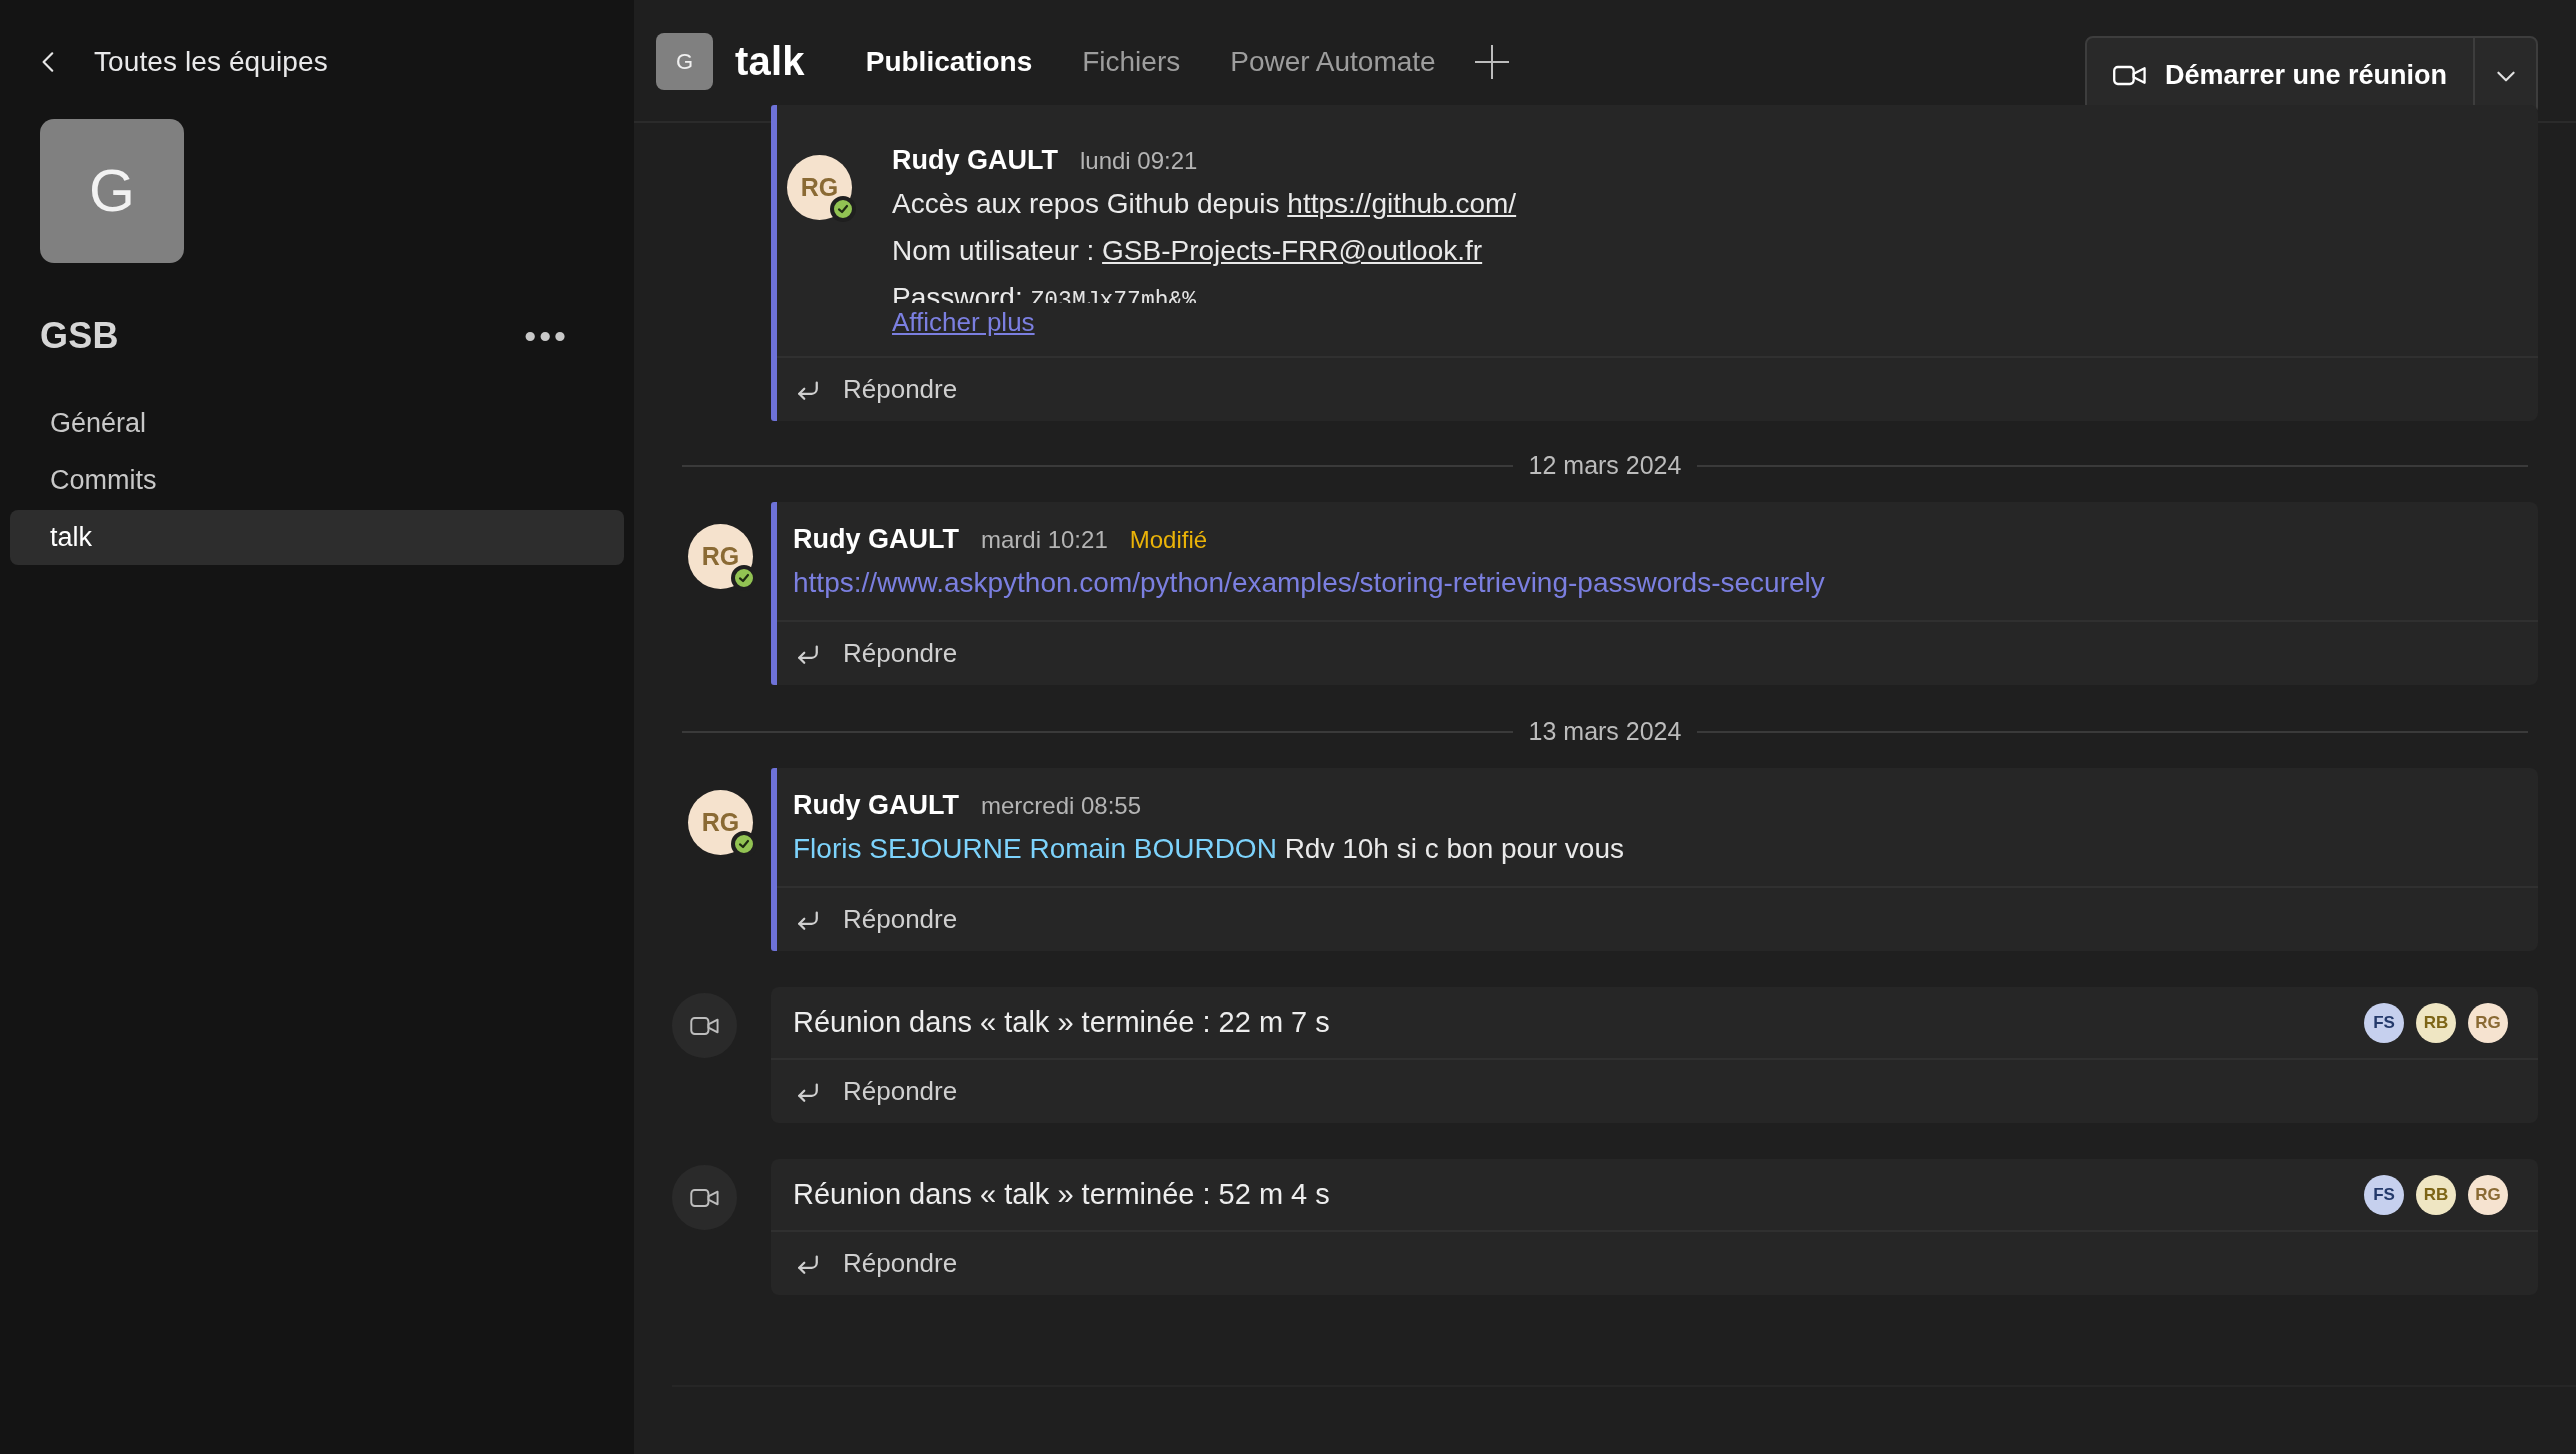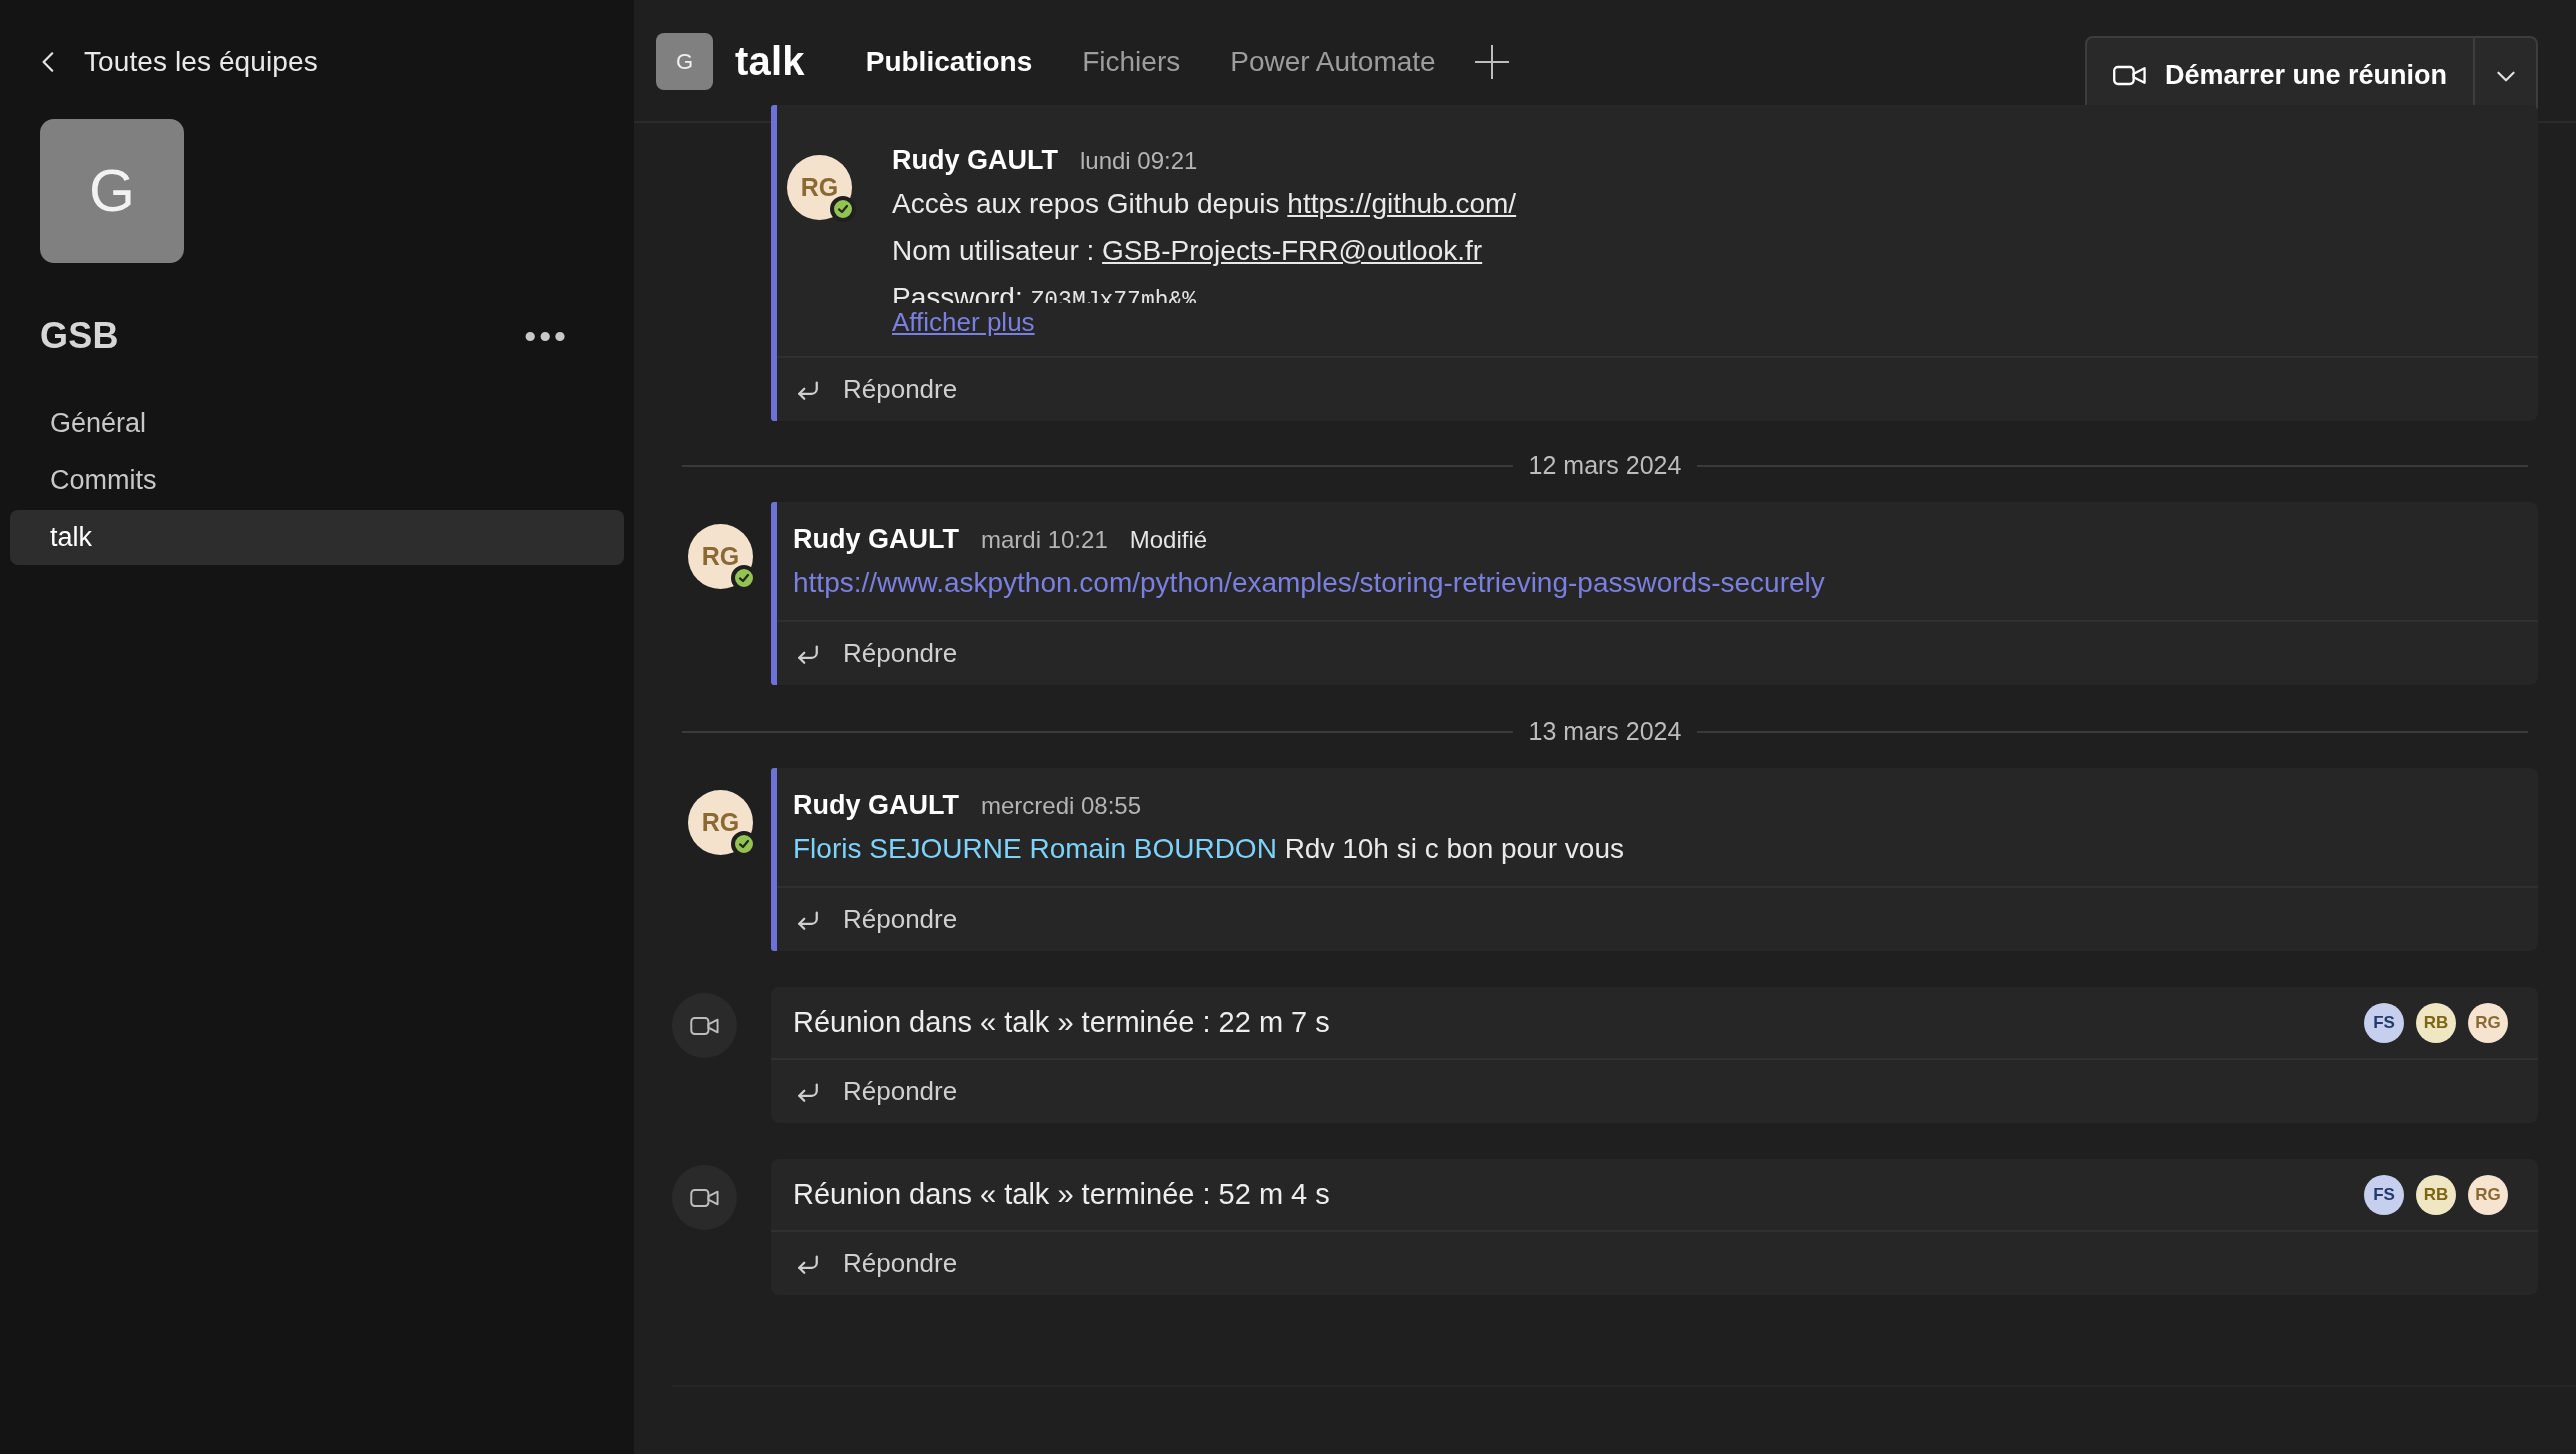--- a/index.html
+++ b/index.html
@@ -13,21 +13,21 @@
 
   
   .sidebar {
     width: 634px; height: 1454px;
     background: #141414;
     flex: 0 0 634px;
     position: relative;
   }
   .back-row {
     display: flex; align-items: center;
-    gap: 22px;
+    gap: 32px;
     padding: 62px 0 0 36px;
     height: 59px;
   }
   .chev-back { width: 26px; height: 26px; display:block; }
   .back-label { font-size: 28px; color: #e9e9ea; letter-spacing: 0.1px; }
 
   .team-avatar-big {
     position: absolute; left: 40px; top: 119px;
     width: 144px; height: 144px;
     background: #808080; border-radius: 14px;
@@ -119,21 +119,21 @@
     margin-left: 99px;
   }
   .msg-card .accent {
     position: absolute; left: 0; top: 0; bottom: 0; width: 6px;
     background: #6e72d8; border-radius: 3px 0 0 3px;
   }
   .msg-body { padding: 22px 0 18px 71px; }
   .msg-head { display: flex; align-items: baseline; gap: 22px; }
   .author { font-size: 27px; font-weight: 700; color: #ffffff; }
   .time { font-size: 24px; color: #b4b4b4; }
-  .edited { font-size: 24px; color: #e5e5e5; }
+  .edited { font-size: 24px; color: #eab308; }
   .line { font-size: 28px; color: #eaeaea; line-height: 39px; margin-top: 8px; }
   .ulink { color: #eaeaea; text-decoration: underline; }
   .plink { color: #7b7fe0; text-decoration: none; }
   .mono { font-family: "Liberation Mono", monospace; font-size: 23px; color: #e4e4e4; }
   .mention { color: #7dd3fc; }
   .showmore { color: #7b7fe0; font-size: 26px; margin-top: 4px; display: inline-block; }
 
   .reply-row {
     border-top: 2px solid #303030;
     height: 65px; display: flex; align-items: center;

